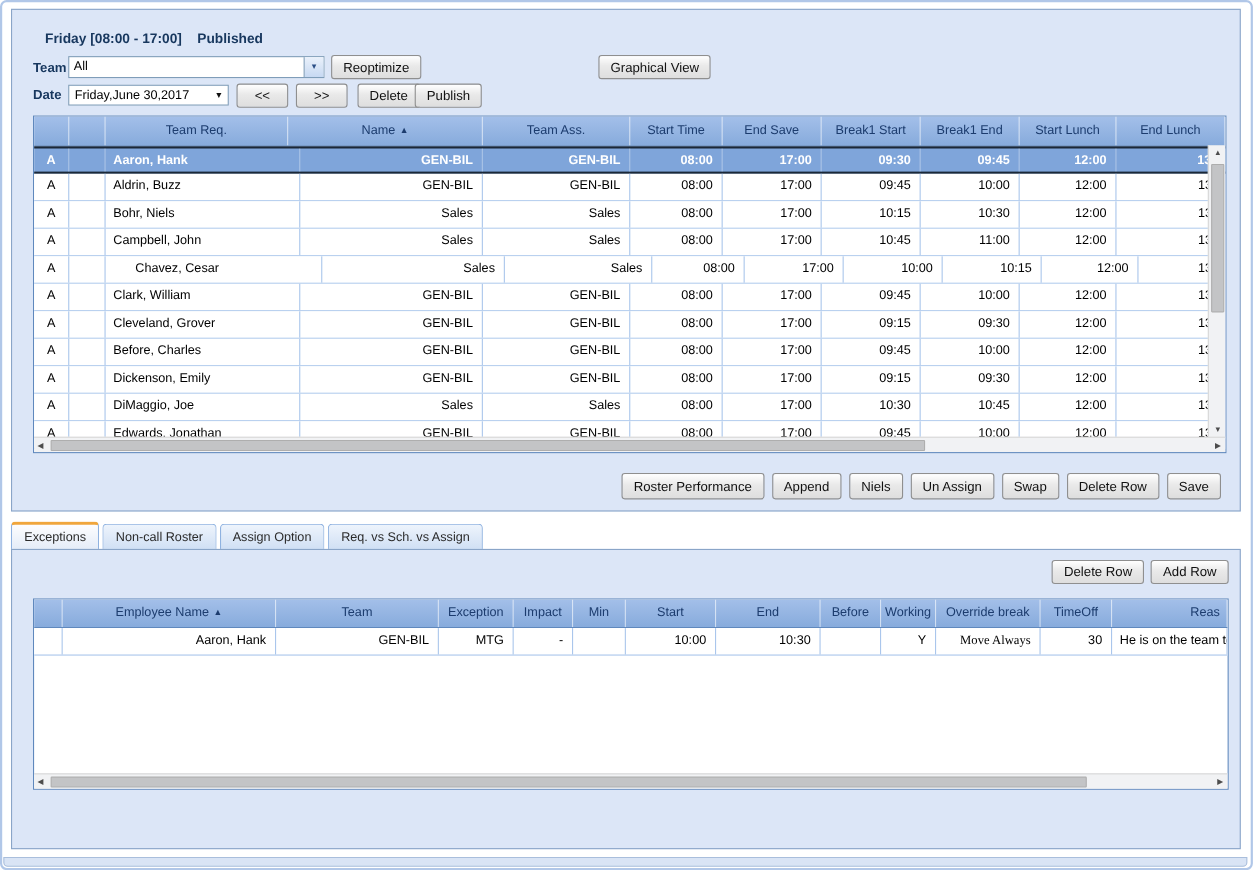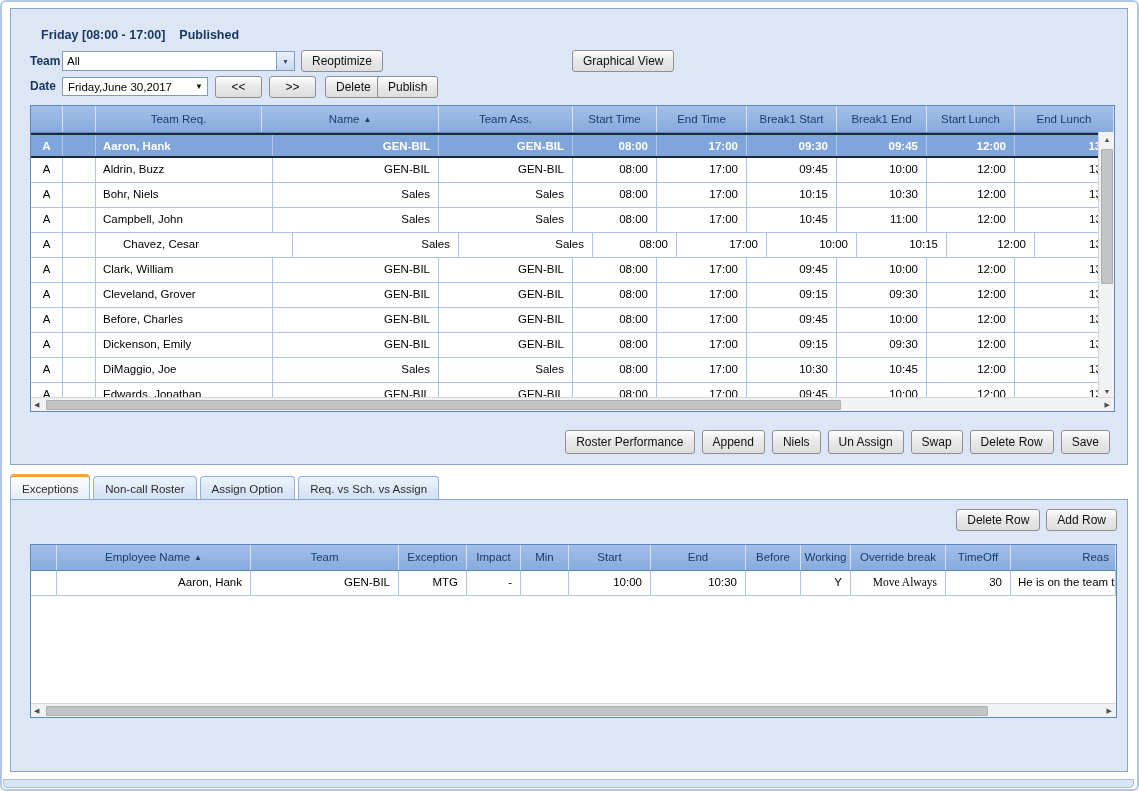--- a/index.html
+++ b/index.html
@@ -61,41 +61,41 @@
       <span>Friday [08:00 - 17:00]</span><span class="gap"></span><span>Published</span>
     </div>
   </div>
 
   <div class="lbl" style="left:30px;top:54px;">Team</div>
   <div class="combo" style="left:62px;top:51px;width:233px;">
     <div class="txt">All</div>
     <div class="dd">▼</div>
   </div>
   <button class="btn" style="position:absolute;left:301px;top:50px;">Reoptimize</button>
-  <button class="btn" style="position:absolute;left:572px;top:50px;">Graphical View</button>
+  <button class="btn" style="position:absolute;left:544px;top:50px;">Graphical View</button>
 
   <div class="lbl" style="left:30px;top:79px;">Date</div>
   <div class="select" style="left:62px;top:77px;width:146px;">
     <div class="txt">Friday,June 30,2017</div>
     <div class="ar">▼</div>
   </div>
   <button class="btn" style="position:absolute;left:215px;top:76px;width:47px;">&lt;&lt;</button>
   <button class="btn" style="position:absolute;left:269px;top:76px;width:47px;">&gt;&gt;</button>
   <button class="btn" style="position:absolute;left:325px;top:76px;">Delete</button>
   <button class="btn" style="position:absolute;left:377px;top:76px;">Publish</button>
 
   <div class="grid" id="roster-grid" style="left:30px;top:105px;width:1085px;height:307px;">
     <div class="ghead" style="height:26px;">
         <div class="hcell" style="width: 32px; flex: 0 0 auto; line-height: 26px;"><span></span></div>
         <div class="hcell" style="width: 33px; flex: 0 0 auto; line-height: 26px;"><span></span></div>
         <div class="hcell" style="width: 166px; flex: 0 0 auto; line-height: 26px;"><span>Team Req.</span></div>
         <div class="hcell" style="width: 177px; flex: 0 0 auto; line-height: 26px;"><span>Name</span><span class="sort">▲</span></div>
         <div class="hcell" style="width: 134px; flex: 0 0 auto; line-height: 26px;"><span>Team Ass.</span></div>
         <div class="hcell" style="width: 84px; flex: 0 0 auto; line-height: 26px;"><span>Start Time</span></div>
-        <div class="hcell" style="width: 90px; flex: 0 0 auto; line-height: 26px;"><span>End Time</span></div>
+        <div class="hcell" style="width: 90px; flex: 0 0 auto; line-height: 26px;"><span>End Save</span></div>
         <div class="hcell" style="width: 90px; flex: 0 0 auto; line-height: 26px;"><span>Break1 Start</span></div>
         <div class="hcell" style="width: 90px; flex: 0 0 auto; line-height: 26px;"><span>Break1 End</span></div>
         <div class="hcell" style="width: 88px; flex: 0 0 auto; line-height: 26px;"><span>Start Lunch</span></div>
         <div class="hcell" style="flex: 1 1 0%; line-height: 26px;"><span>End Lunch</span></div>
       </div>
     <div class="gbody">
         <div class="grow selected" style="height: 25px;">
           <div class="cell c" style="width: 32px; flex: 0 0 auto; line-height: 23px;">A</div>
           <div class="cell c" style="width: 33px; flex: 0 0 auto; line-height: 23px;"></div>
           <div class="cell l" style="width: 177px; flex: 0 0 auto; line-height: 23px;">Aaron, Hank</div>

